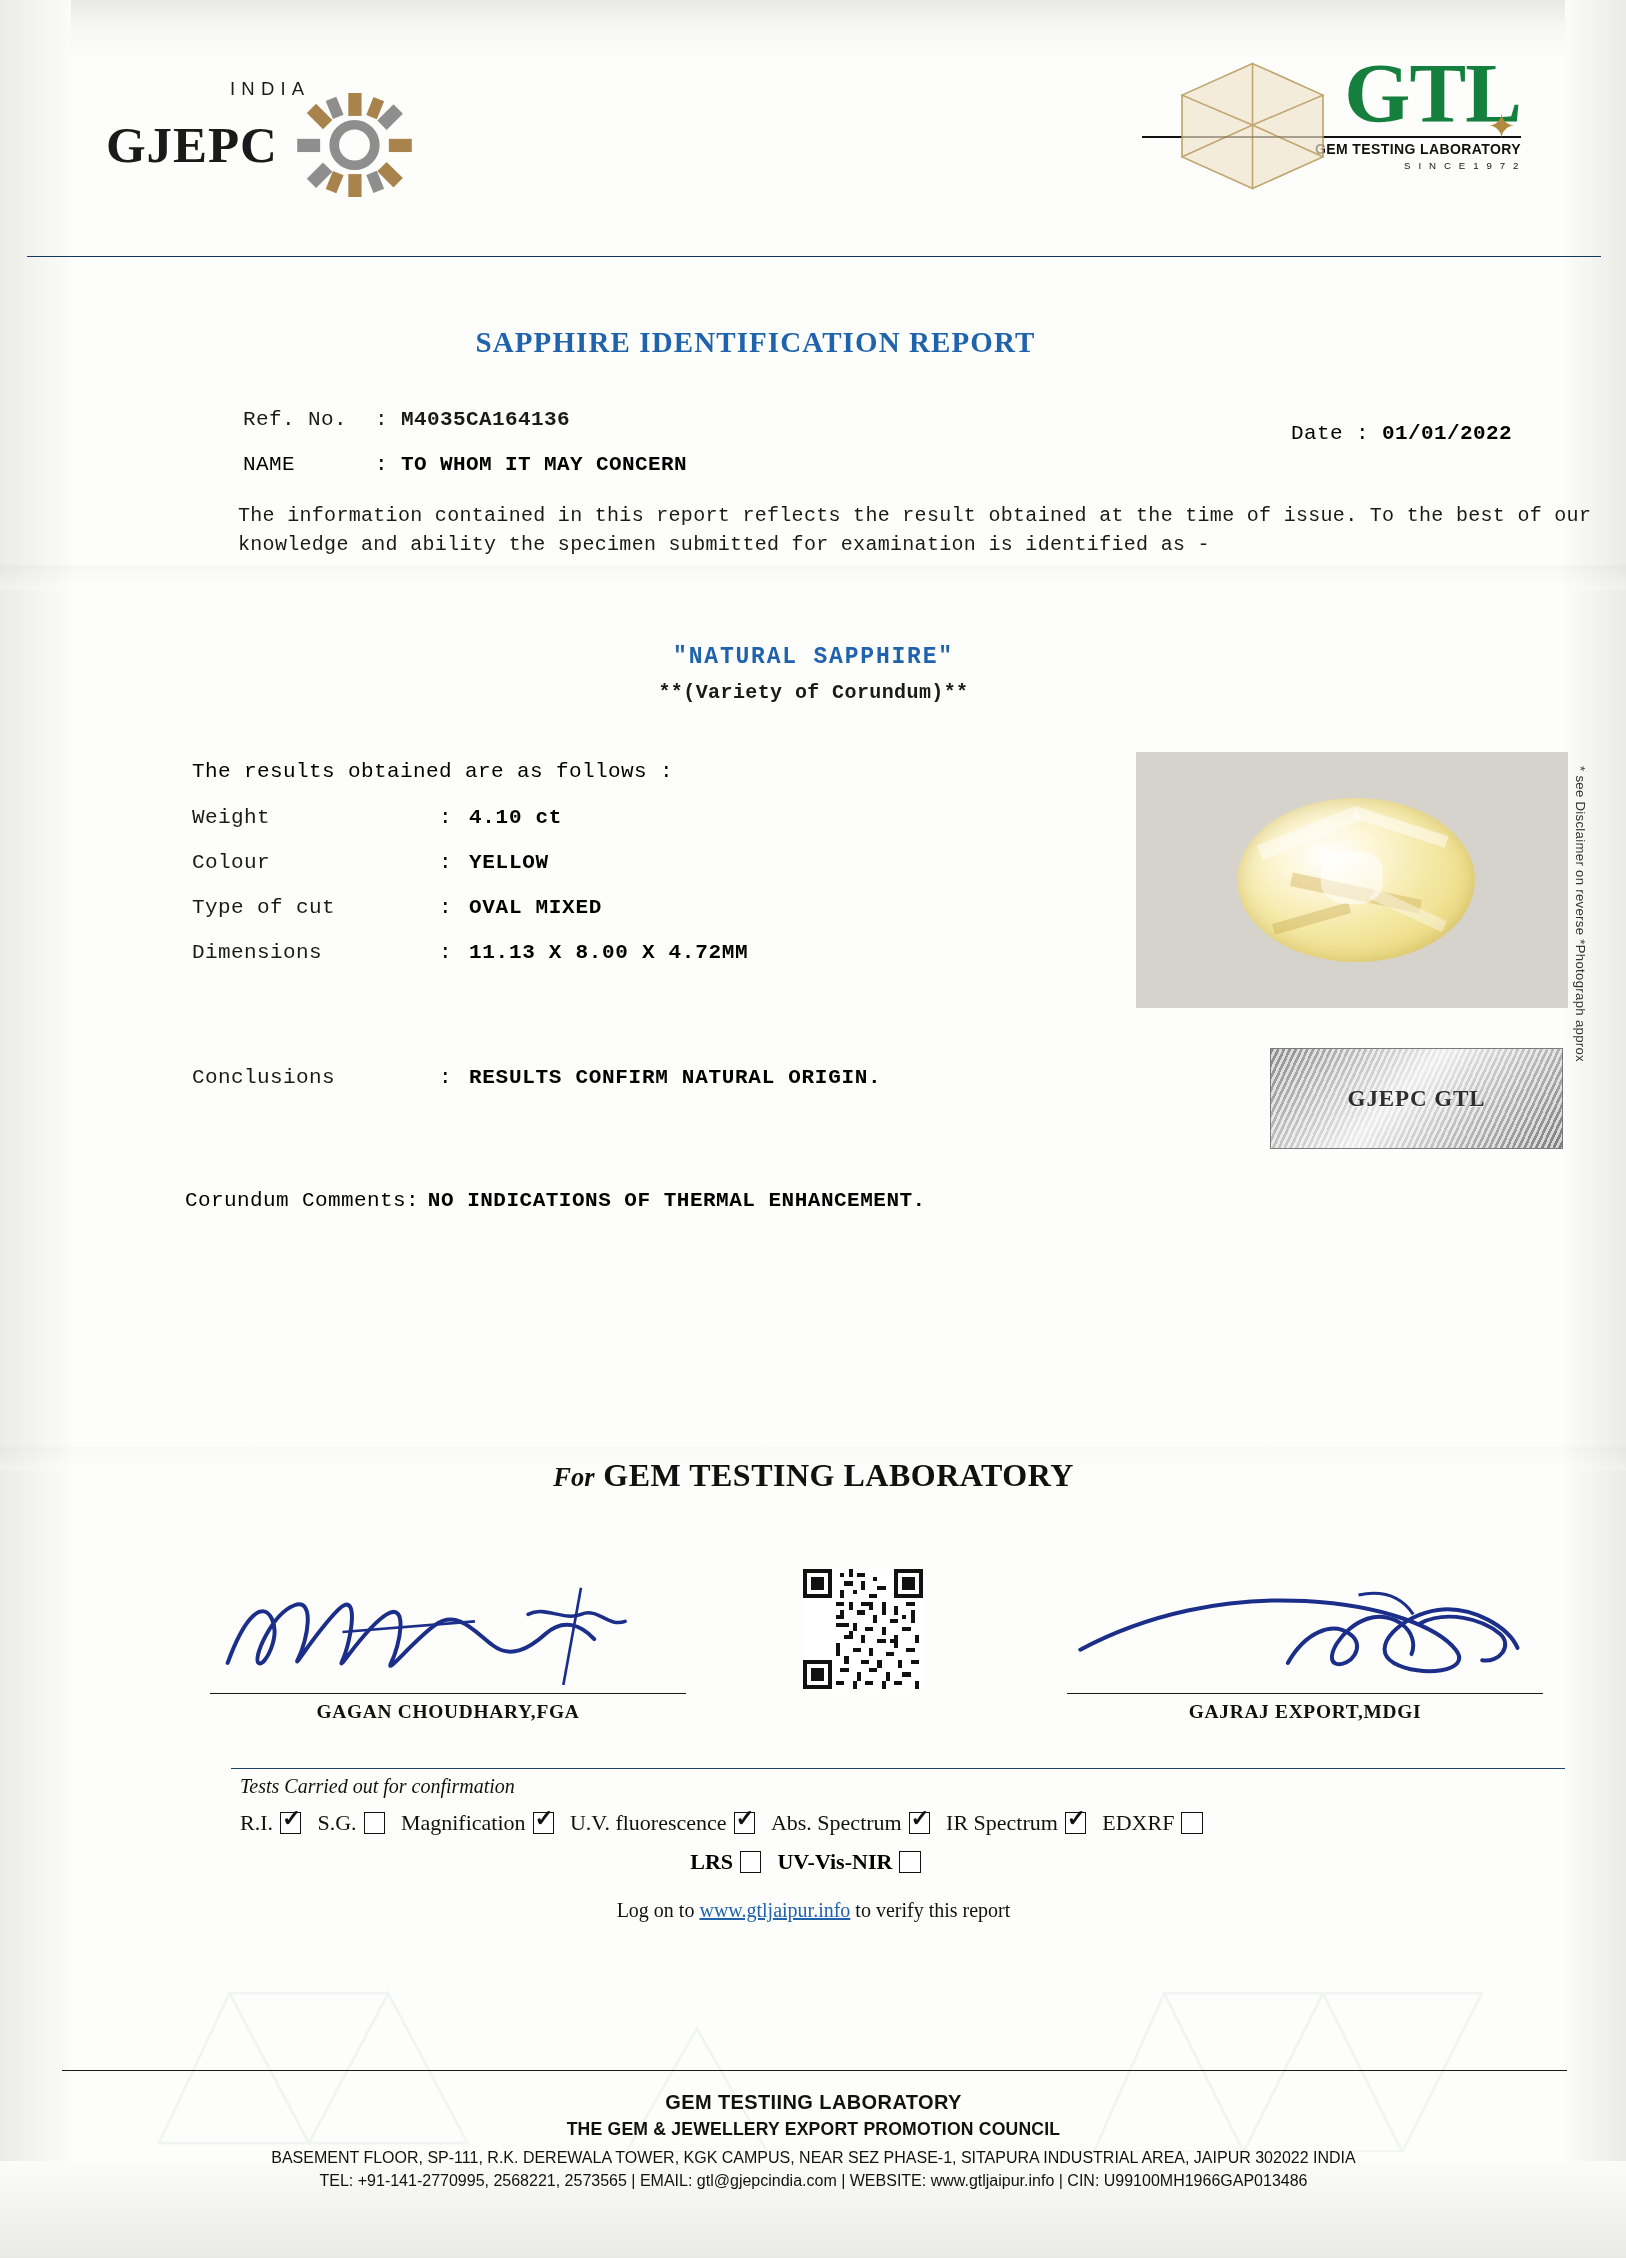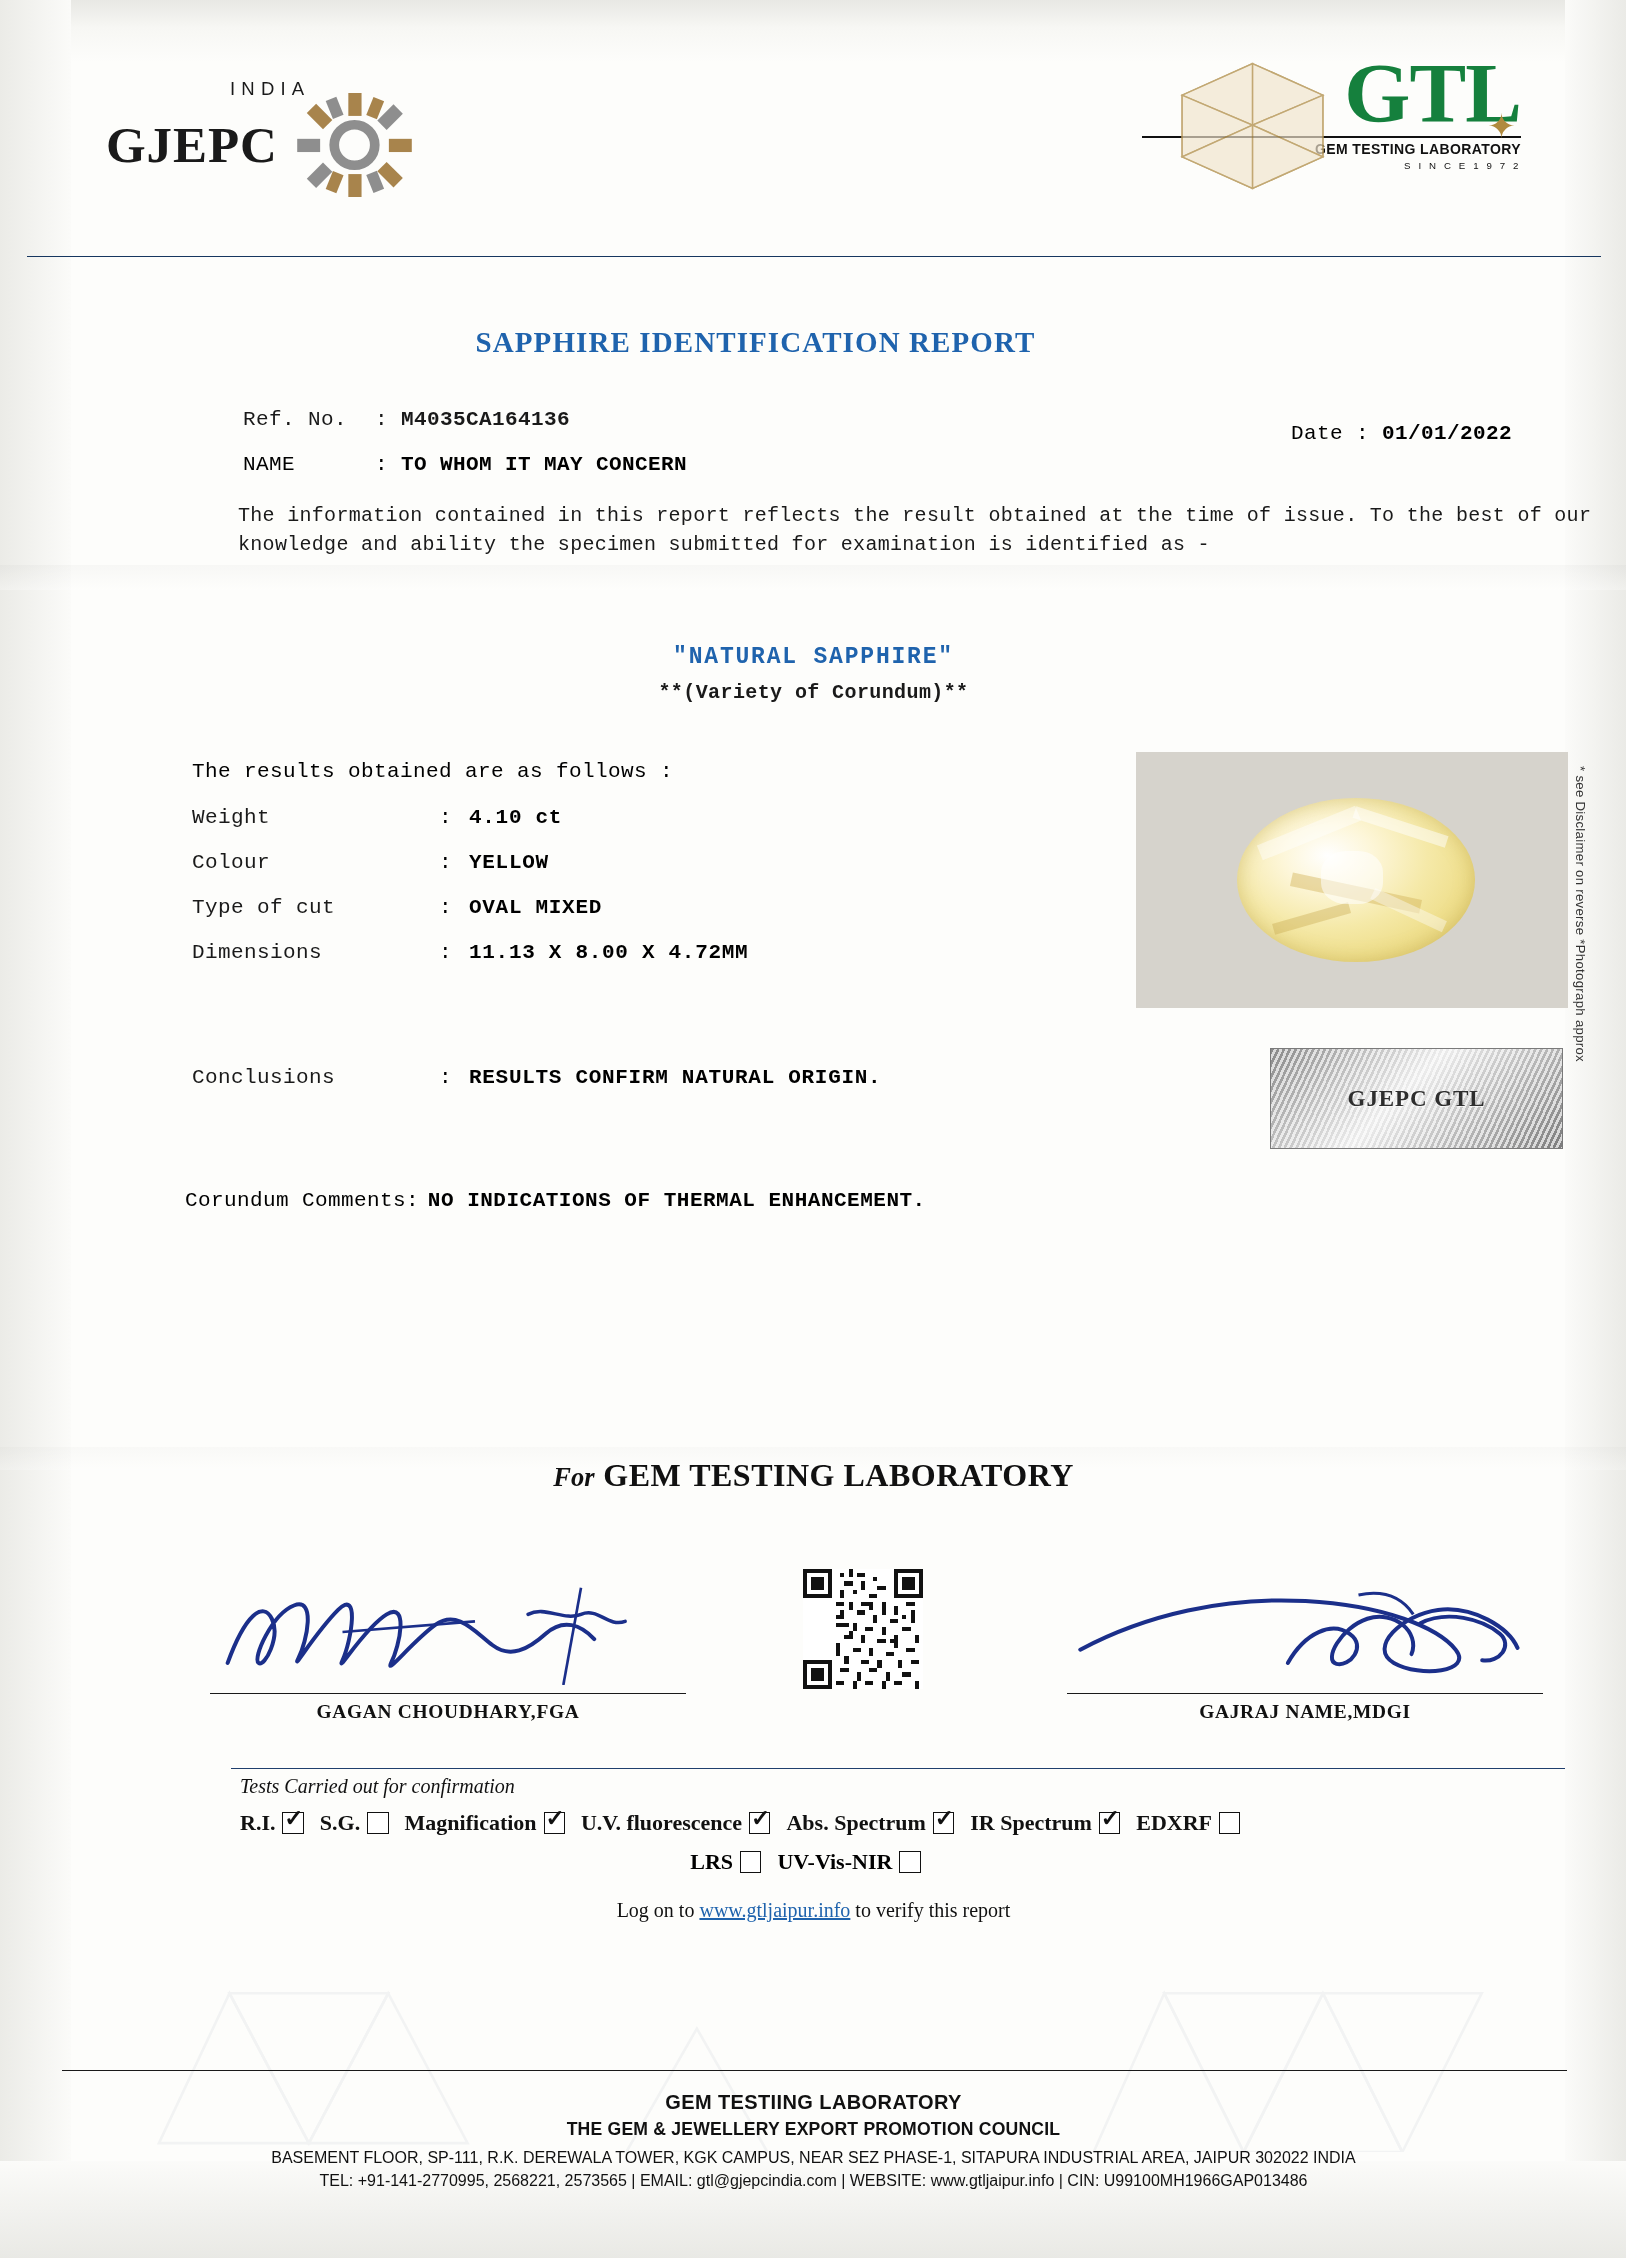--- a/index.html
+++ b/index.html
@@ -410,21 +410,21 @@
   }
   .tests-row {
     position: absolute;
     left: 240px; top: 1810px;
     width: 1323px;
     display: flex;
     flex-wrap: wrap;
     align-items: center;
     font-family: "Liberation Serif", serif;
     font-size: 22px;
-    font-weight: 700;
+    font-weight: 400;
     color: #111;
   }
   .test-item {
     display: flex;
     align-items: center;
     margin-right: 16px;
     white-space: nowrap;
   }
   .cbox {
     display: inline-block;
@@ -667,21 +667,21 @@
   </div>
 
   <div class="sig-right">
     <svg class="scribble" viewBox="0 0 540 120">
       <path d="M15,80 C90,40 180,20 270,25 C360,30 420,55 440,80 C460,105 400,112 370,95 C340,78 380,40 420,35 C460,30 500,55 510,78" fill="none" stroke="#1b2f8a" stroke-width="4.5" stroke-linecap="round" fill-opacity="0"></path>
       <path d="M250,95 C270,60 300,48 320,62 C340,76 320,100 305,96 C290,92 310,55 340,45 C370,35 400,60 390,85" fill="none" stroke="#1b2f8a" stroke-width="4.5" stroke-linecap="round"></path>
       <path d="M400,50 C430,35 470,45 490,62 C505,75 490,95 470,92" fill="none" stroke="#1b2f8a" stroke-width="4.5" stroke-linecap="round"></path>
       <path d="M330,18 C360,12 380,22 392,40" fill="none" stroke="#1b2f8a" stroke-width="3.5"></path>
     </svg>
     <div class="sig-line"></div>
-    <div class="sig-name">GAJRAJ  NAME,MDGI</div>
+    <div class="sig-name">GAJRAJ  EXPORT,MDGI</div>
   </div>
 
   <svg class="qr" viewBox="0 0 29 29" shape-rendering="crispEdges">
     <rect width="29" height="29" fill="#ffffff"></rect>
     <g fill="#111">
       <rect x="0" y="0" width="7" height="1"></rect>
         <rect x="0" y="6" width="7" height="1"></rect>
       <rect x="0" y="0" width="1" height="7"></rect>
         <rect x="6" y="0" width="1" height="7"></rect>
       <rect x="2" y="2" width="3" height="3"></rect>

